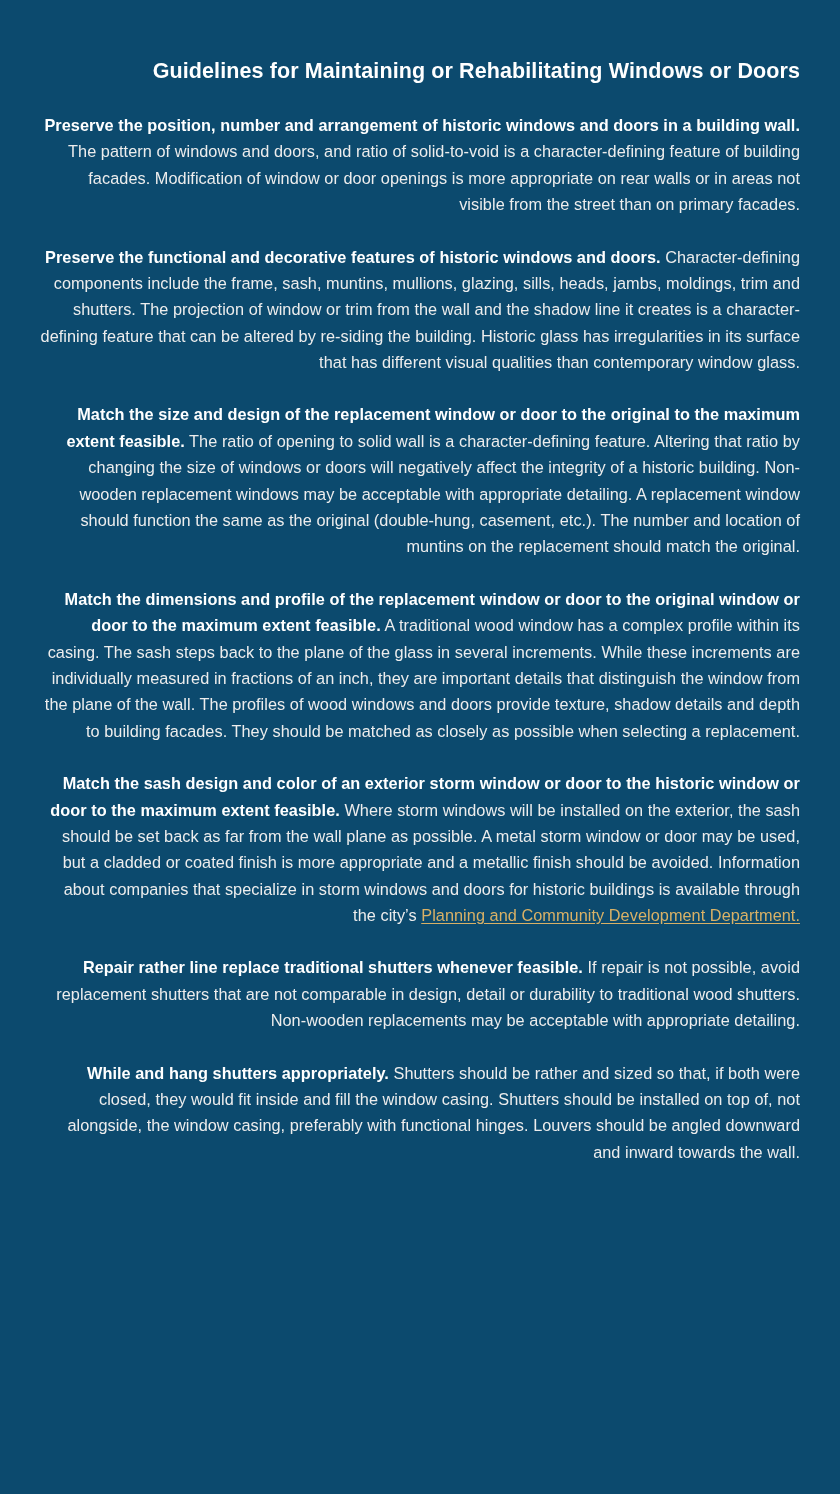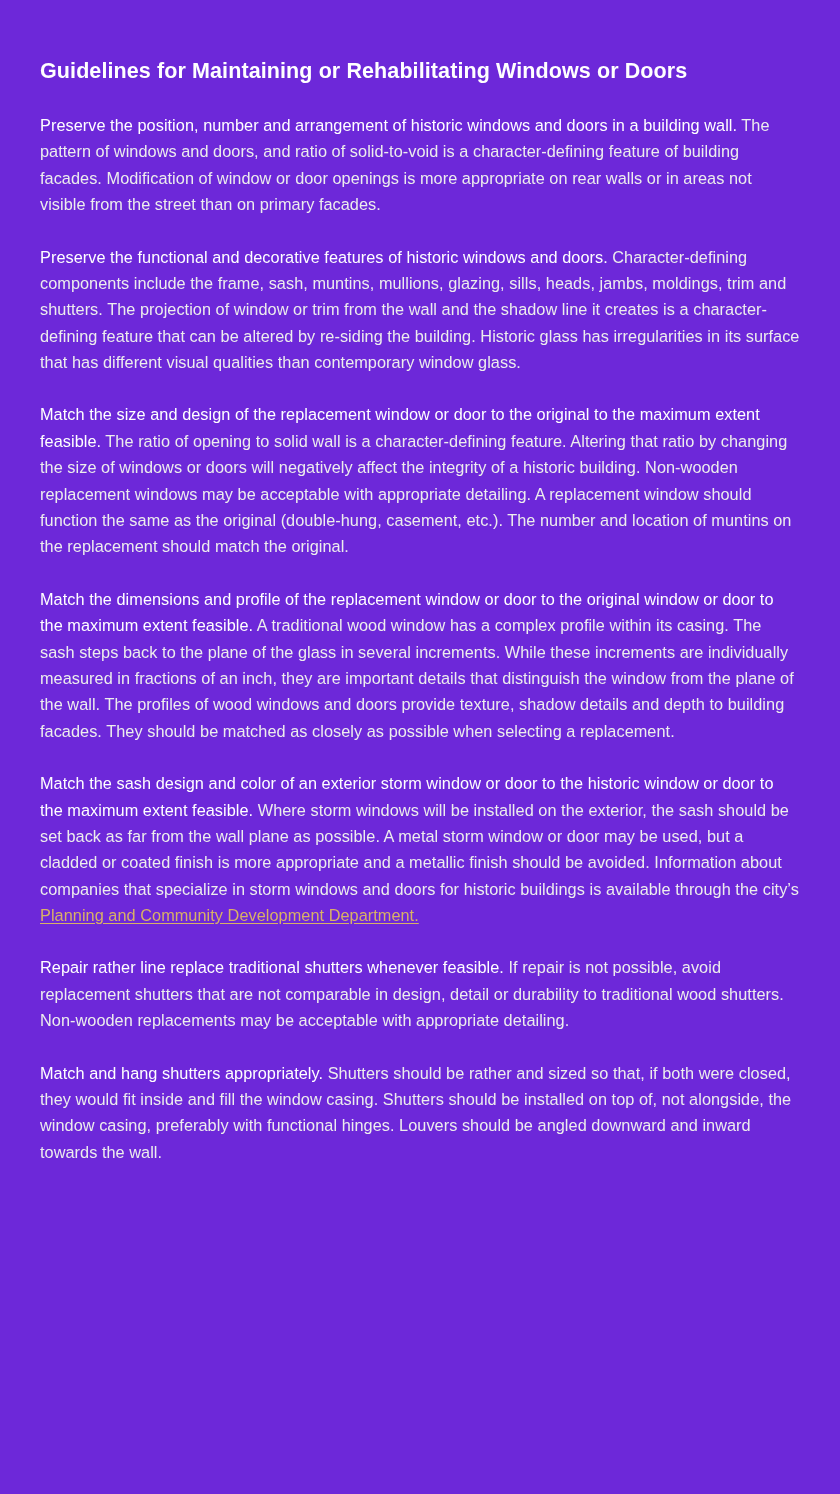--- a/index.html
+++ b/index.html
@@ -12,42 +12,43 @@
     background: #2e2e2e;
     font-family: "Liberation Sans", sans-serif;
     color: #ffffff;
     -webkit-font-smoothing: antialiased;
   }
   .page {
     width: 840px;
     min-height: 1494px;
     box-sizing: border-box;
     padding: 58px 40px 60px 40px;
-    background: #6d28d9;
+    background: #0c4a6e;
+    text-align: right;
   }
   .doc-title {
     font-size: 21.5px;
     font-weight: bold;
     letter-spacing: 0.1px;
     line-height: 1.3;
     margin: 0 0 26px 0;
     color: #ffffff;
   }
   .para {
     font-size: 16.3px;
     line-height: 1.62;
     margin: 0 0 26px 0;
     color: #ededed;
     letter-spacing: 0.05px;
   }
   .para:last-child {
     margin-bottom: 0;
   }
   .lead {
-    font-weight: normal;
+    font-weight: bold;
     color: #ffffff;
   }
   a.doc-link {
     color: #d9b166;
     text-decoration: underline;
     text-underline-offset: 2px;
   }
 </style>
 </head>
 <body>
@@ -74,16 +75,16 @@
 
   <p class="para">
     <span class="lead">Match the sash design and color of an exterior storm window or door to the historic window or door to the maximum extent feasible.</span><span> Where storm windows will be installed on the exterior, the sash should be set back as far from the wall plane as possible. A metal storm window or door may be used, but a cladded or coated finish is more appropriate and a metallic finish should be avoided. Information about companies that specialize in storm windows and doors for historic buildings is available through the city’s </span><a class="doc-link" href="#">Planning and Community Development Department.</a>
   </p>
 
   <p class="para">
     <span class="lead">Repair rather line replace traditional shutters whenever feasible.</span><span> If repair is not possible, avoid replacement shutters that are not comparable in design, detail or durability to traditional wood shutters. Non-wooden replacements may be acceptable with appropriate detailing.</span>
   </p>
 
   <p class="para">
-    <span class="lead">Match and hang shutters appropriately.</span><span> Shutters should be rather and sized so that, if both were closed, they would fit inside and fill the window casing. Shutters should be installed on top of, not alongside, the window casing, preferably with functional hinges. Louvers should be angled downward and inward towards the wall.</span>
+    <span class="lead">While and hang shutters appropriately.</span><span> Shutters should be rather and sized so that, if both were closed, they would fit inside and fill the window casing. Shutters should be installed on top of, not alongside, the window casing, preferably with functional hinges. Louvers should be angled downward and inward towards the wall.</span>
   </p>
 
 </div>
 
 </body></html>

